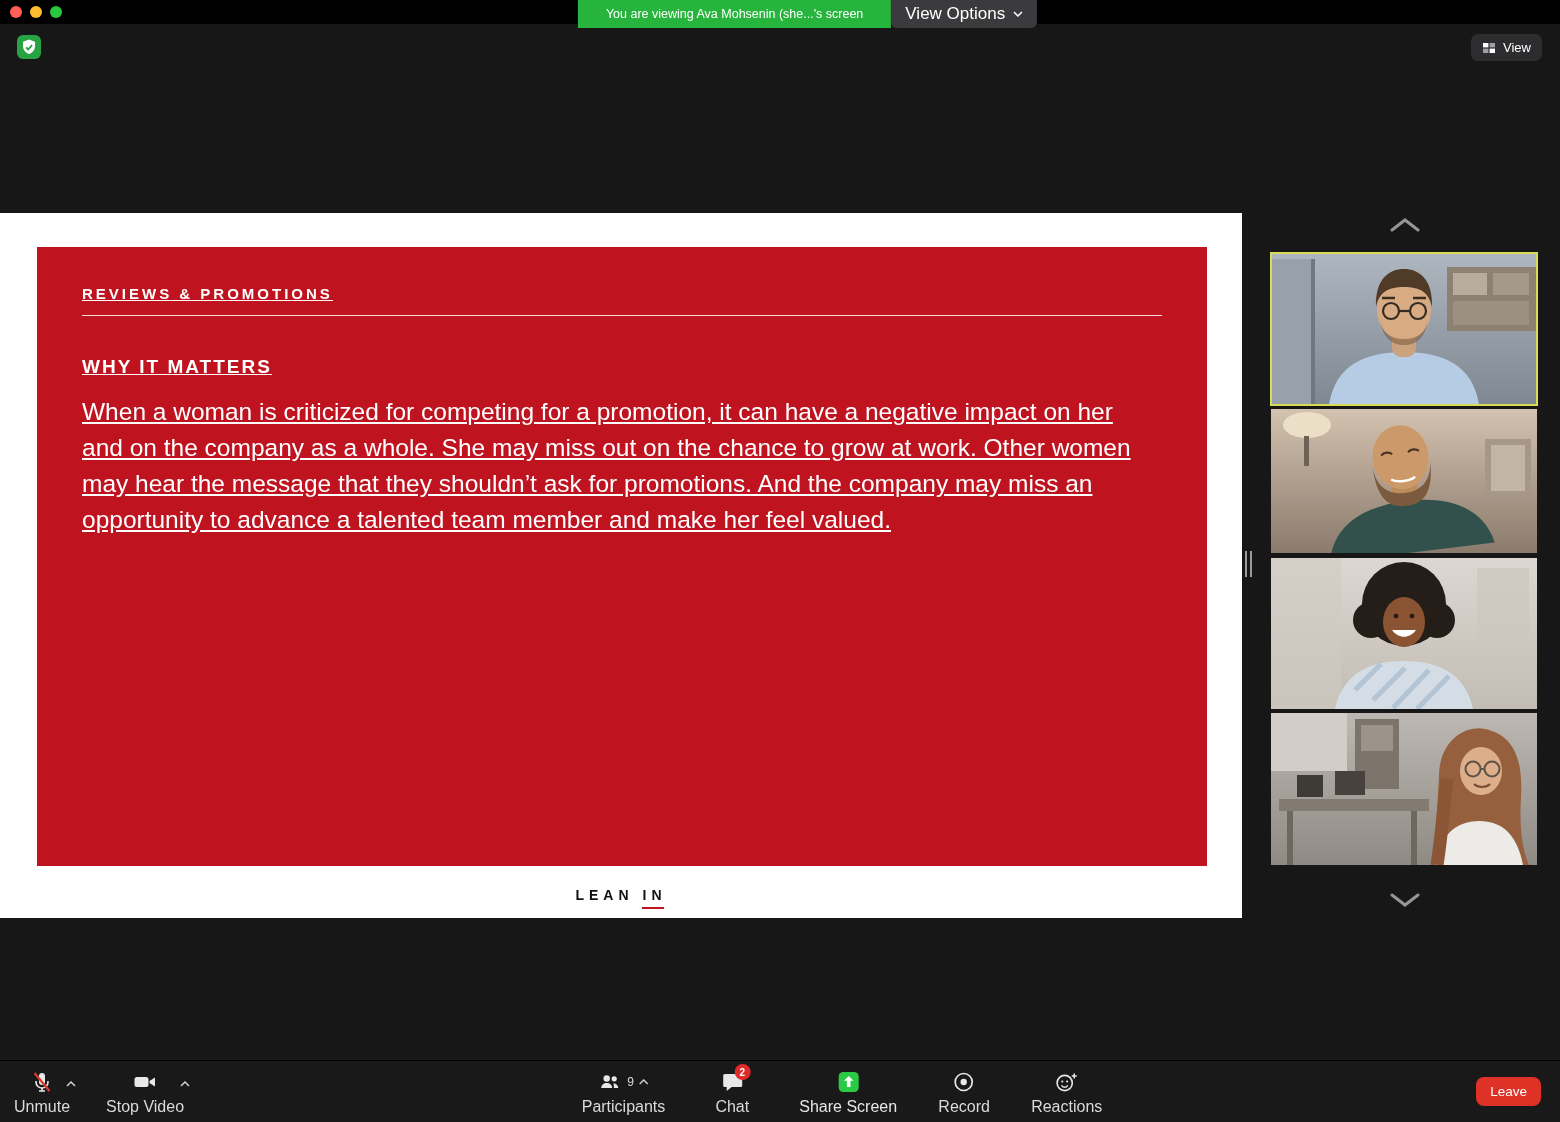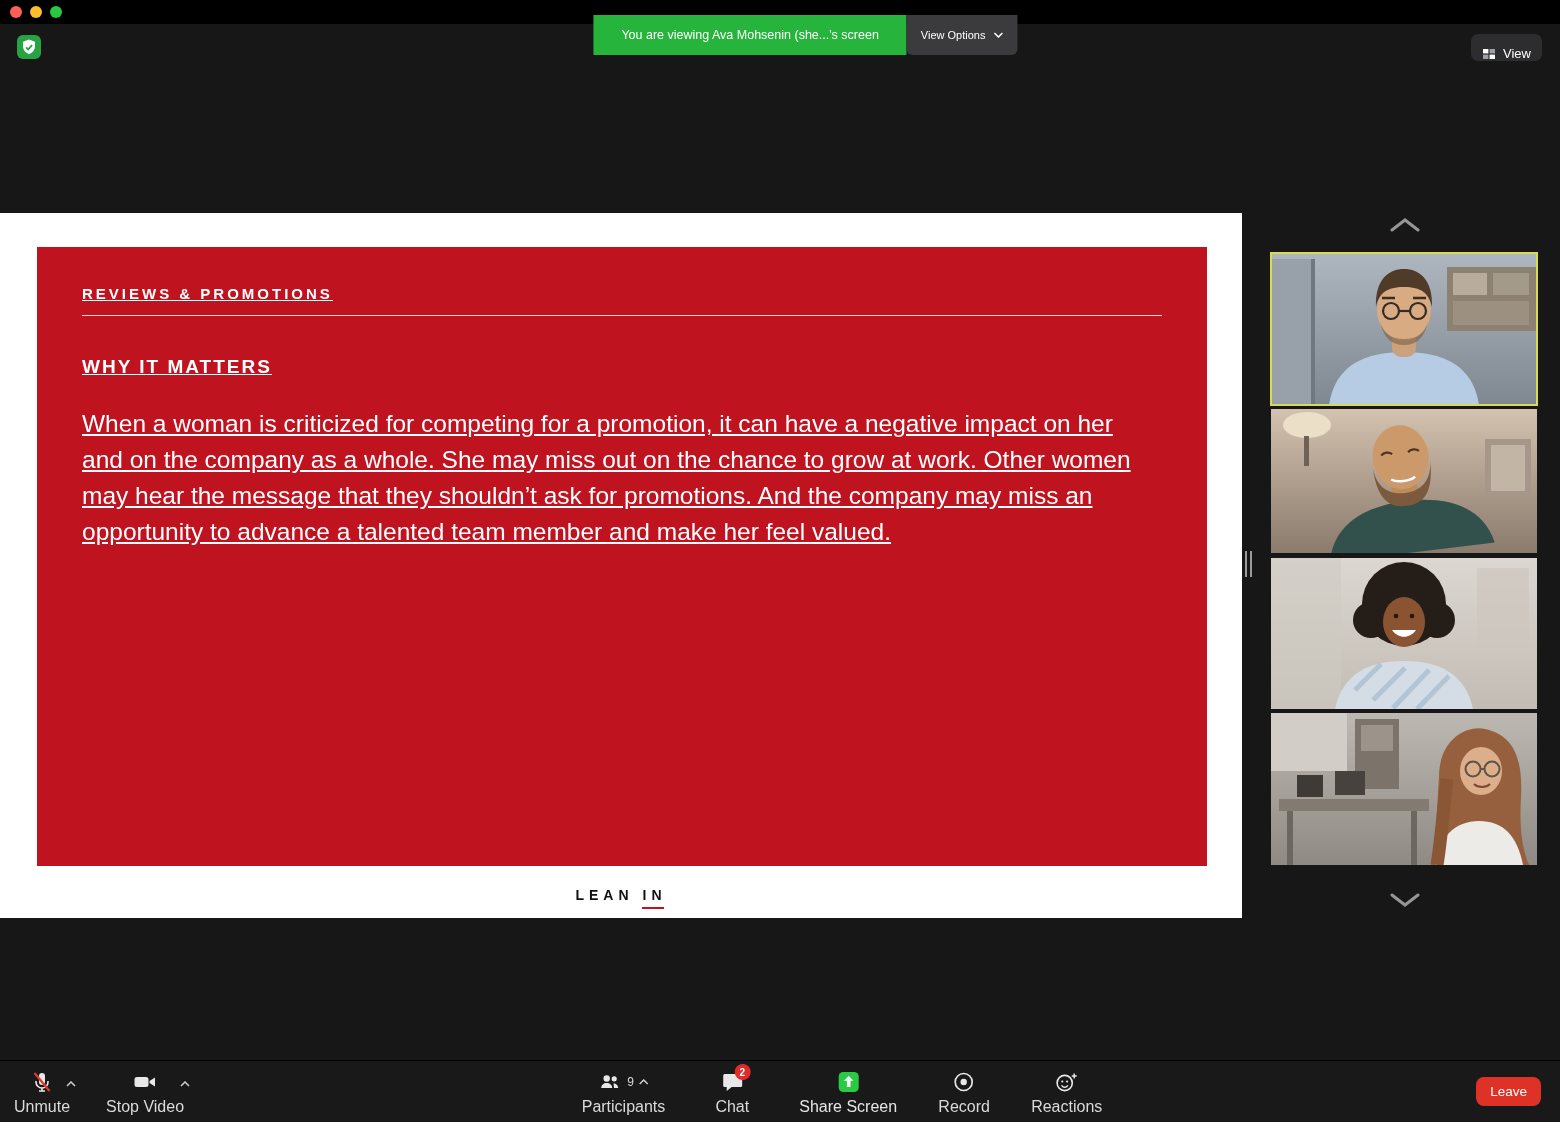--- a/index.html
+++ b/index.html
@@ -6,36 +6,36 @@
   html,body { width:1560px; height:1122px; background:#101010; font-family:"Liberation Sans","DejaVu Sans",sans-serif; -webkit-font-smoothing:antialiased; }
   .stage { position:relative; width:1560px; height:1122px; background:#171717; overflow:hidden; }
 
   
   .titlebar { position:absolute; top:0; left:0; width:100%; height:24px; background:#000; z-index:30; }
   .lights { position:absolute; left:10px; top:6px; display:flex; gap:8px; }
   .light { width:12px; height:12px; border-radius:50%; cursor:pointer; }
   .light.red { background:#ff5f57; }
   .light.yellow { background:#febc2e; }
   .light.green { background:#28c840; }
-  .banner-group { position:absolute; left:50%; top:0; transform:translateX(-44%); display:flex; height:40px; z-index:31;margin-top:15px; }
+  .banner-group { position:absolute; left:50%; top:0; transform:translateX(-44%); display:flex; height:28px; z-index:31; }
   .share-banner { background:#27b43c; color:#fff; font-size:12.5px; display:flex; align-items:center; padding:0 28px; white-space:nowrap; }
-  .view-options { background:#3b3b3d; color:#fff; font-size:11px; display:flex; align-items:center; gap:8px; padding:12px 14px; border-radius:0 0 6px 6px; cursor:pointer; white-space:nowrap; }
+  .view-options { background:#3b3b3d; color:#fff; font-size:17px; display:flex; align-items:center; gap:8px; padding:12px 14px; border-radius:0 0 6px 6px; cursor:pointer; white-space:nowrap; }
 
   
   .shield-btn { position:absolute; left:17px; top:35px; width:24px; height:24px; border-radius:6px; cursor:pointer; z-index:20; }
-  .view-btn { position:absolute; right:18px; top:34px; height:27px; display:flex; align-items:flex-end; gap:7px; padding:0 11px; background:#2d2d2f; border:none; border-radius:7px; color:#fff; font-size:13px; cursor:pointer; z-index:20; font-family:inherit; }
+  .view-btn { position:absolute; right:18px; top:34px; height:27px; display:flex; align-items:center; gap:7px; padding:0 11px; background:#2d2d2f; border:none; border-radius:7px; color:#fff; font-size:13px; cursor:pointer; z-index:20; font-family:inherit; }
 
   
   .slide { position:absolute; left:0; top:213px; width:1242px; height:705px; background:#ffffff; }
   .red-card { position:absolute; left:37px; top:34px; width:1170px; height:619px; background:#c01320; color:#fff; padding:38px 45px 0 45px; overflow:hidden;text-decoration:underline; }
   .kicker { font-size:15px; font-weight:bold; letter-spacing:3px; }
   .rule { margin-top:13px; border:none; border-top:1px solid rgba(255,255,255,.85); }
   .headline { margin-top:44px; font-size:47px; line-height:69px; font-weight:400; letter-spacing:.2px; }
   .why { margin-top:40px; font-size:19px; font-weight:bold; letter-spacing:2px; }
-  .body-text { margin-top:28px; font-size:24.5px; line-height:36px; max-width:1078px; font-weight:400; }
+  .body-text { margin-top:16px; font-size:24.5px; line-height:36px; max-width:1078px; font-weight:400; }
   .slide-logo { position:absolute; left:0; right:0; bottom:15px; text-align:center; font-size:14px; font-weight:bold; letter-spacing:5px; color:#111; }
   .logo-in { position:relative; display:inline-block; }
   .logo-in::after { content:""; position:absolute; left:-1px; right:3px; bottom:-6px; height:2.5px; background:#c01320; }
   .copyright { position:absolute; right:35px; bottom:13px; text-align:right; font-size:9.5px; line-height:12.5px; color:#1d1d1d; }
 
   
   .grip { position:absolute; left:1245px; top:551px; display:flex; gap:3px; height:26px; cursor:col-resize; }
   .grip i { display:block; width:2px; height:100%; background:#9a9a9a; }
 
   

